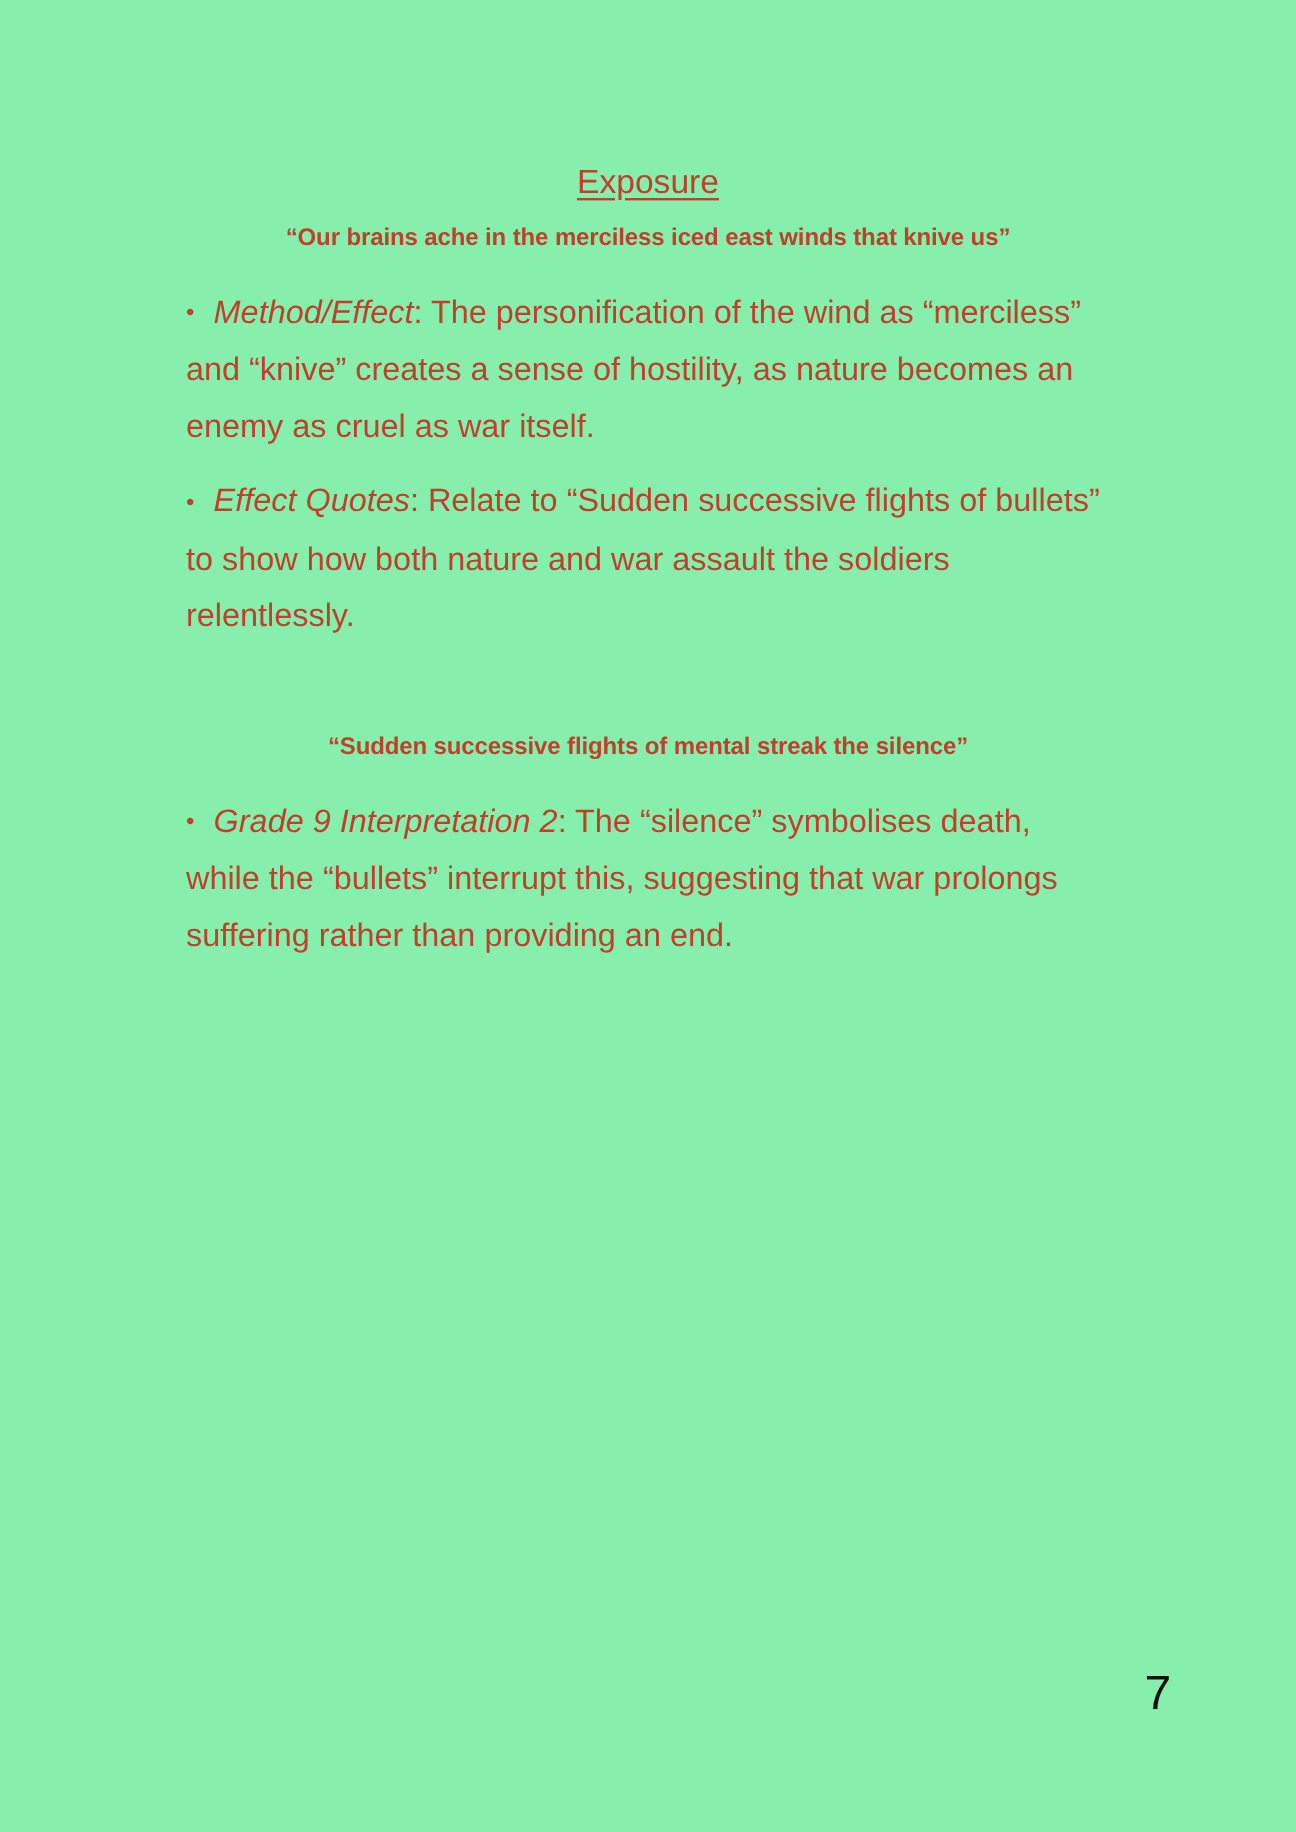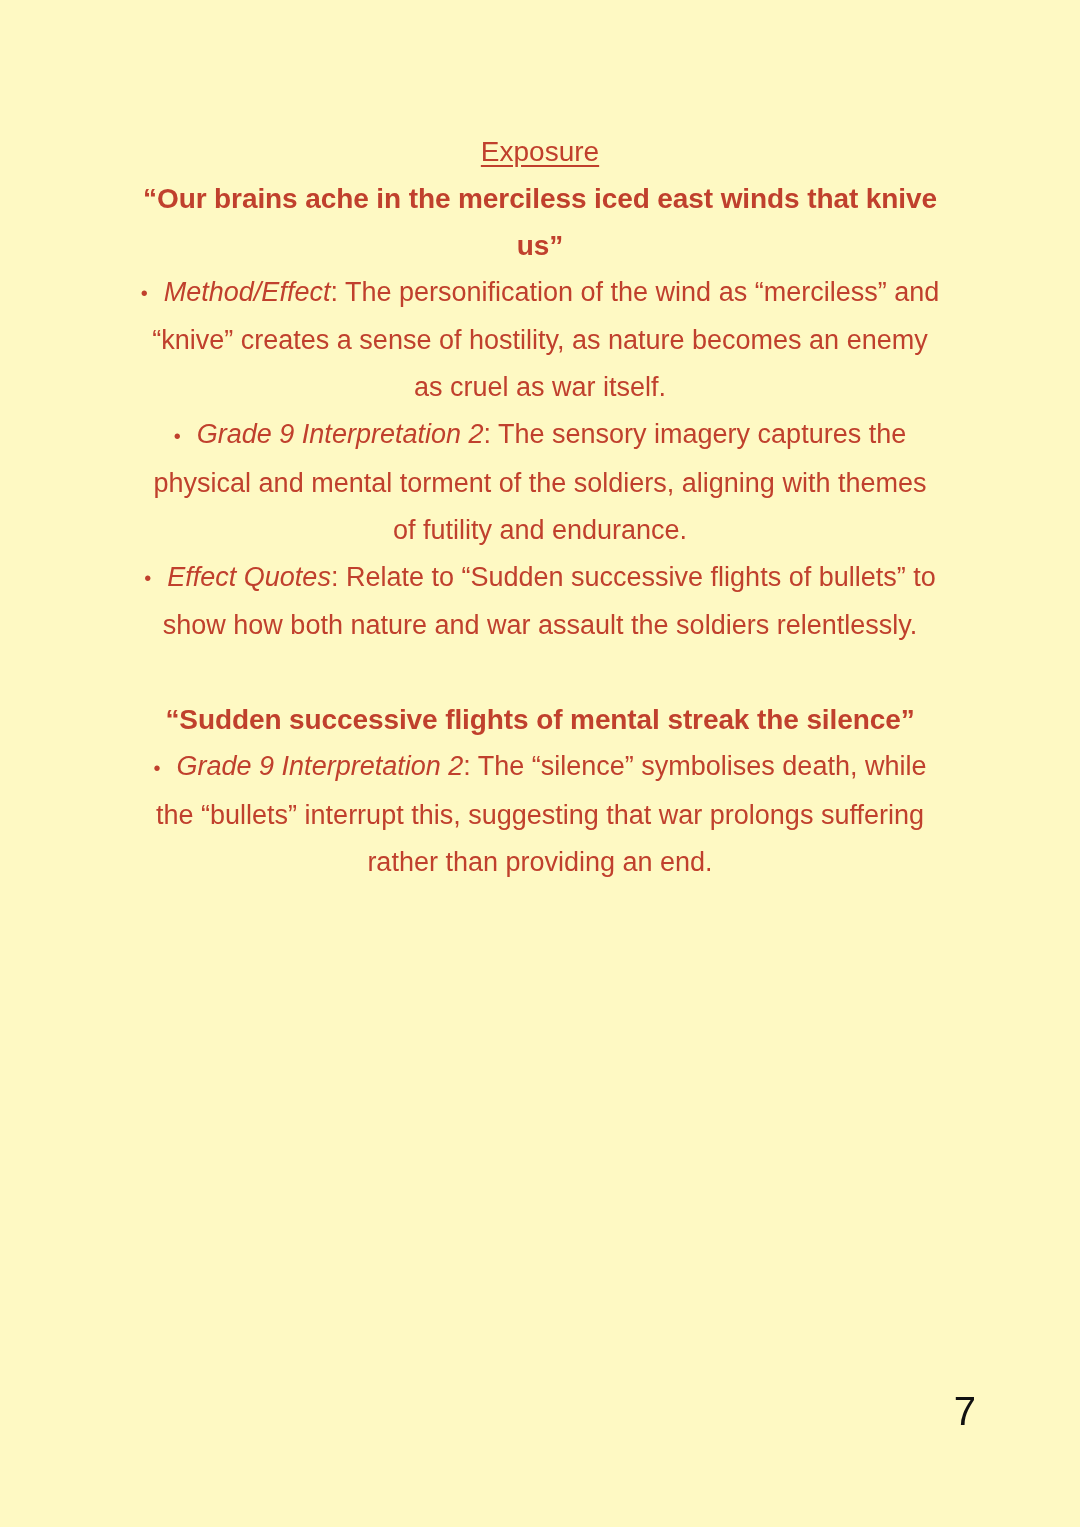--- a/index.html
+++ b/index.html
@@ -13,51 +13,51 @@
     position: relative;
     font-family: "Liberation Sans", sans-serif;
     -webkit-font-smoothing: antialiased;
   }
   #page {
     position: absolute;
     left: 0;
     top: 0;
     width: 1080px;
     height: 1527px;
-    background: #fef9c3;
+    background: #86efac;
     box-sizing: border-box;
     padding: 128px 140px 0 140px;
   }
   #content {
     width: 800px;
     margin: 0 auto;
     text-align: center;
     color: #C0402D;
   }
   .doc-title {
     font-size: 28px;
     line-height: 47px;
     font-weight: 400;
     text-decoration: underline;
     text-underline-offset: 4px;
     margin: 0;
   }
   .quote-heading {
-    font-size: 28px;
+    font-size: 20px;
     line-height: 47px;
     font-weight: 700;
     margin: 0;
     letter-spacing: -0.1px;
   }
   .bullet-para {
     font-size: 27px;
     line-height: 47px;
     font-weight: 400;
-    margin: 0;
-    text-align: center;
+    margin: 15px;
+    text-align: left;
   }
   .bullet-dot {
     font-size: 20px;
     vertical-align: middle;
     padding-right: 16px;
   }
   .label {
     font-style: italic;
   }
   .spacer-line {
@@ -85,23 +85,20 @@
     <p class="doc-title">Exposure</p>
 
     <div class="section">
       <p class="quote-heading">“Our brains ache in the merciless iced east winds that knive us”</p>
 
       <p class="bullet-para">
         <span class="bullet-dot">•</span><span class="label">Method/Effect</span><span>: </span><span>The personification of the wind as “merciless” and “knive” creates a sense of hostility, as nature becomes an enemy as cruel as war itself.</span>
       </p>
 
 
-      <p class="bullet-para">
-        <span class="bullet-dot">•</span><span class="label">Grade 9 Interpretation 2</span><span>: </span><span>The sensory imagery captures the physical and mental torment of the soldiers, aligning with themes of futility and endurance.</span>
-      </p>
 
       <p class="bullet-para">
         <span class="bullet-dot">•</span><span class="label">Effect Quotes</span><span>: </span><span>Relate to “Sudden successive flights of bullets” to show how both nature and war assault the soldiers relentlessly.</span>
       </p>
     </div>
 
     <div class="spacer-line">&nbsp;</div>
 
     <div class="section">
       <p class="quote-heading">“Sudden successive flights of mental streak the silence”</p>

